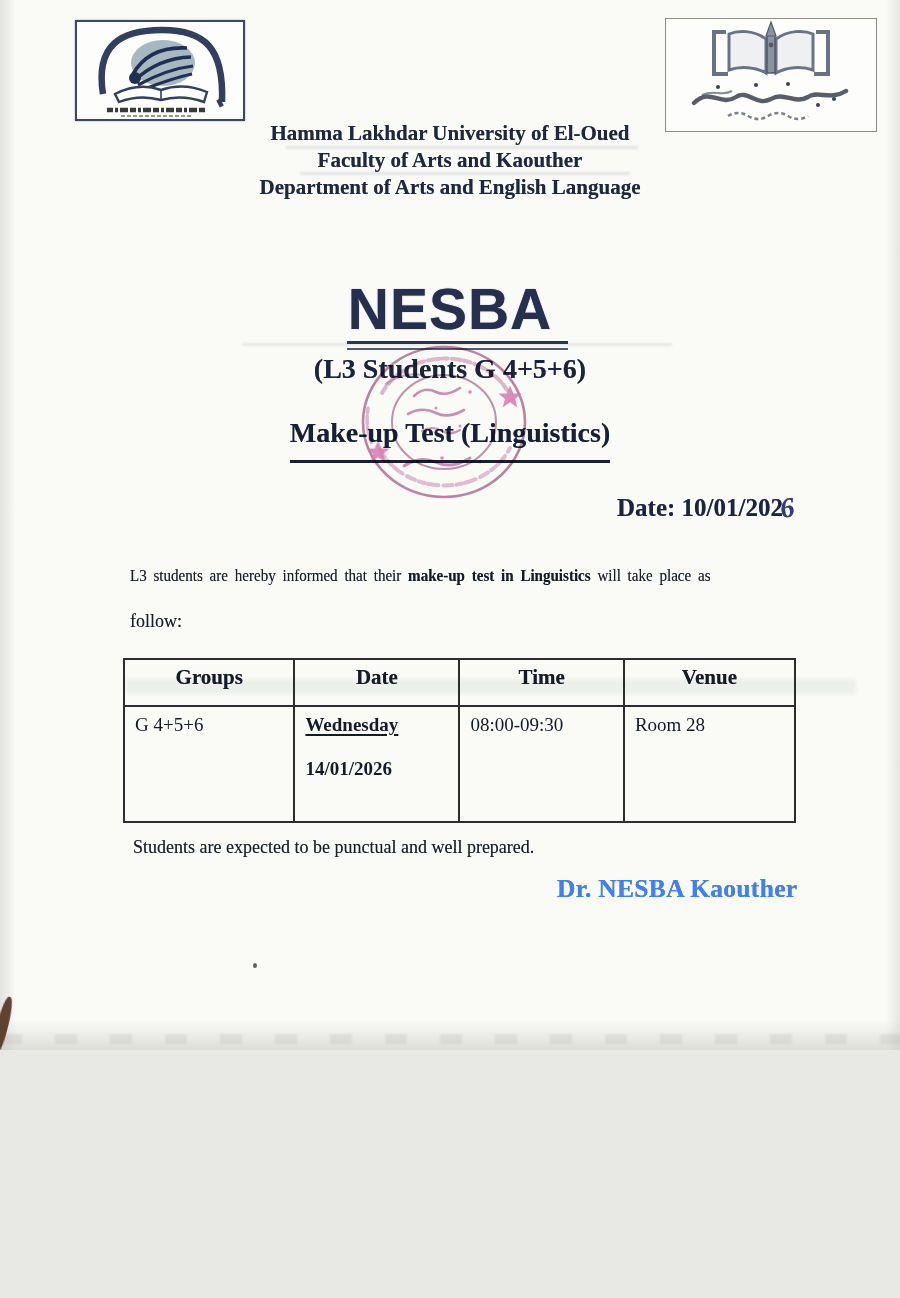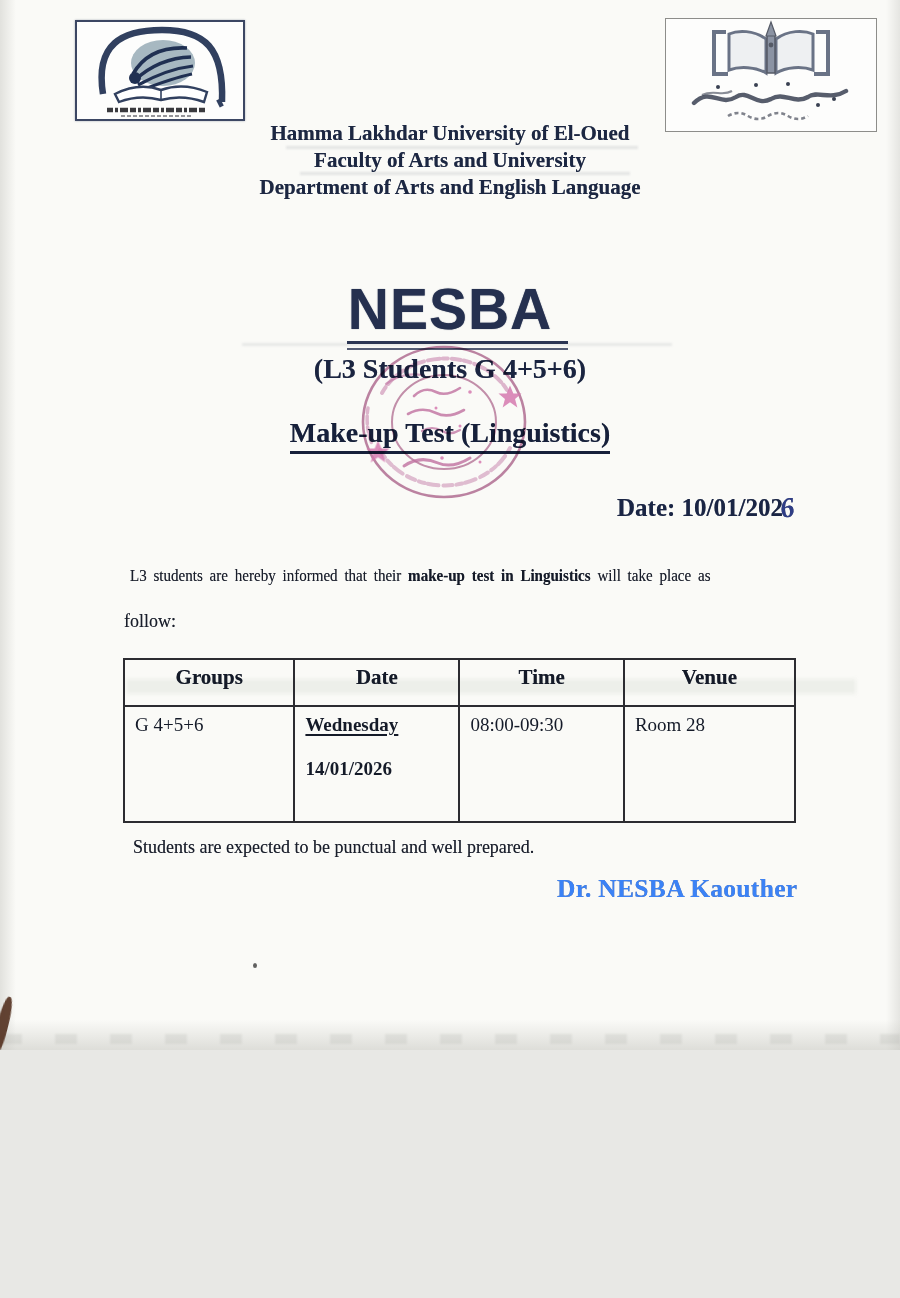--- a/index.html
+++ b/index.html
@@ -35,34 +35,34 @@
          text-shadow:0 0 1px rgba(37,48,79,.75);}
   .title-underline{left:347px;top:341px;width:221px;}
   .title-underline .b1{height:3px;background:#2b3553;}
   .title-underline .b2{height:2px;margin-top:4px;background:rgba(43,53,83,.8);}
   .title-underline-ghost{left:242px;top:343px;width:430px;height:3px;
                          background:rgba(100,105,120,.12);filter:blur(1px);}
   .audience{left:0;right:0;top:353px;text-align:center;font-weight:bold;font-size:28px;
             color:#1a2440;text-shadow:0 0 .6px rgba(26,36,64,.6);}
   .subject{left:0;right:0;top:417px;text-align:center;font-weight:bold;font-size:28px;
            color:#16203a;text-shadow:0 0 .6px rgba(22,32,58,.6);}
-  .subject span{border-bottom:3px solid #16203a;padding-bottom:3px;}
+  .subject span{border-bottom:3px solid #16203a;padding-bottom:12px;}
   
   .stamp{left:352px;top:338px;width:185px;height:168px;mix-blend-mode:multiply;opacity:.88;}
   
   .date-line{left:617px;top:491px;font-weight:bold;font-size:25px;color:#1a2544;
              text-shadow:0 0 .5px rgba(26,37,68,.6);}
   .date-line .hand{display:inline-block;font-style:italic;color:#2f3d85;font-size:28px;
                    transform:rotate(-9deg) translateY(1px);margin-left:-3px;}
   
   .body-line1{left:130px;top:565px;font-size:17.5px;color:#191e2b;white-space:nowrap;
               word-spacing:3.5px;transform:scaleX(.86);transform-origin:left center;
               text-shadow:0 0 .4px rgba(25,30,43,.55);}
   .body-line1 b{color:#141a28;}
-  .body-line2{left:124px;top:611px;font-size:18px;color:#191e2b;
+  .body-line2{left:130px;top:611px;font-size:18px;color:#191e2b;
               text-shadow:0 0 .4px rgba(25,30,43,.55);}
   
   .sched{left:123px;top:658px;width:673px;border-collapse:collapse;table-layout:fixed;
          font-size:19px;color:#141a28;}
   .sched th,.sched td{border:2px solid #2c2c31;}
   .sched th{height:39px;vertical-align:top;padding-top:5px;text-align:center;
             font-size:21px;font-weight:bold;text-shadow:0 0 .5px rgba(20,26,40,.55);}
   .sched td{height:107px;vertical-align:top;padding:7px 25px 0 10px;margin-left:14px;}
   .cell-date{text-align:left;}
   .cell-date .day{font-weight:bold;text-decoration:underline;text-decoration-thickness:2px;text-underline-offset:3px;}
@@ -124,21 +124,21 @@
         <circle cx="90" cy="66" r="2" fill="#3a4152"></circle>
       <circle cx="122" cy="65" r="2" fill="#3a4152"></circle>
         <circle cx="152" cy="86" r="2" fill="#3a4152"></circle>
       <circle cx="168" cy="80" r="2" fill="#3a4152"></circle>
       <path d="M62 97 q 10 -6 20 0 t 20 0 t 20 0 t 20 0" fill="none" stroke="#4a4f5c" stroke-width="2.6" stroke-dasharray="4 3" opacity=".7"></path>
     </svg>
   </div>
 
   <div class="abs hdr">
     <div>Hamma Lakhdar University of El-Oued</div>
-    <div>Faculty of Arts and University</div>
+    <div>Faculty of Arts and Kaouther</div>
     <div>Department of Arts and English Language</div>
   </div>
 
   <div class="abs title">NESBA</div>
   <div class="abs title-underline">
     <div class="b1"></div>
       <div class="b2"></div>
   </div>
 
   <div class="abs audience">(L3 Students G 4+5+6)</div>

